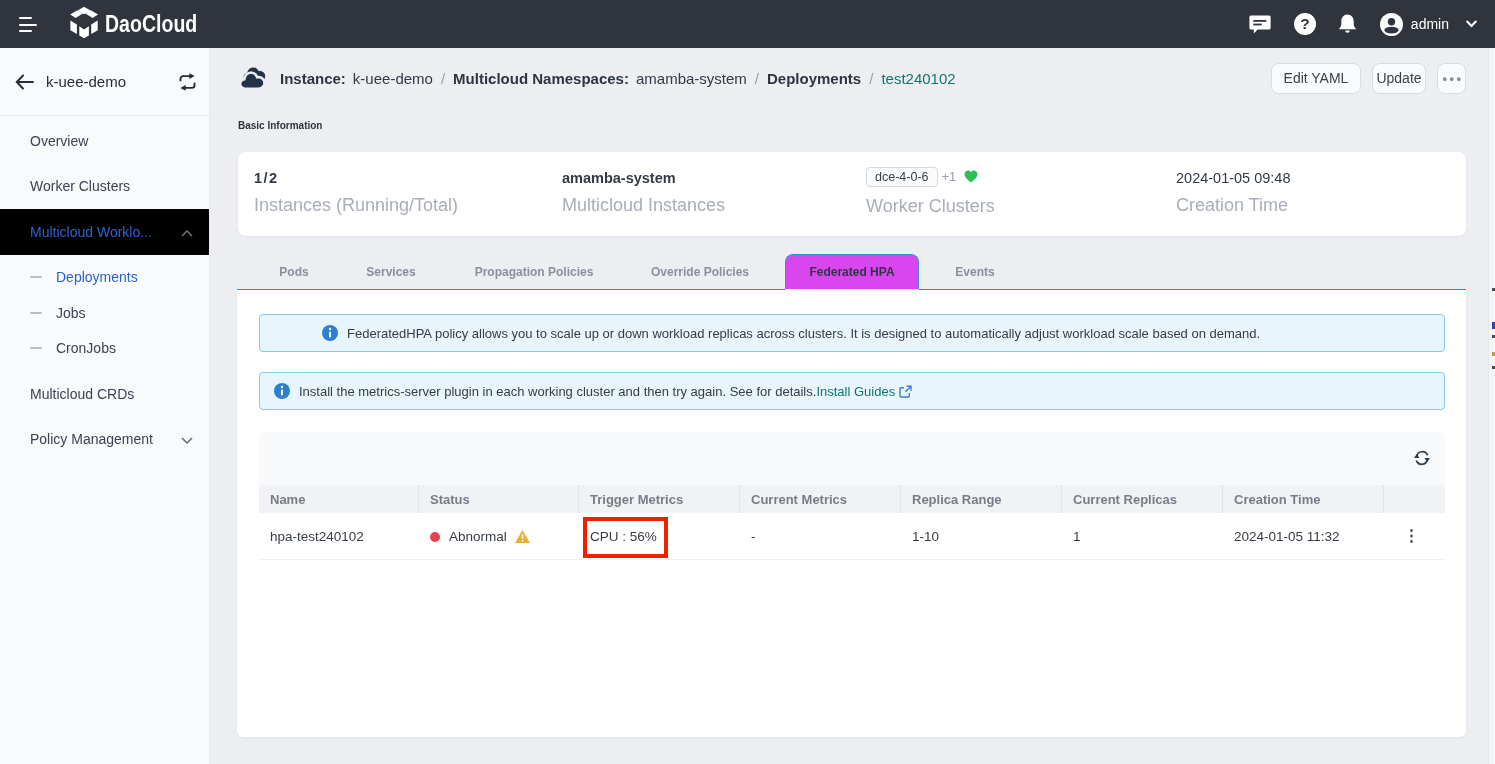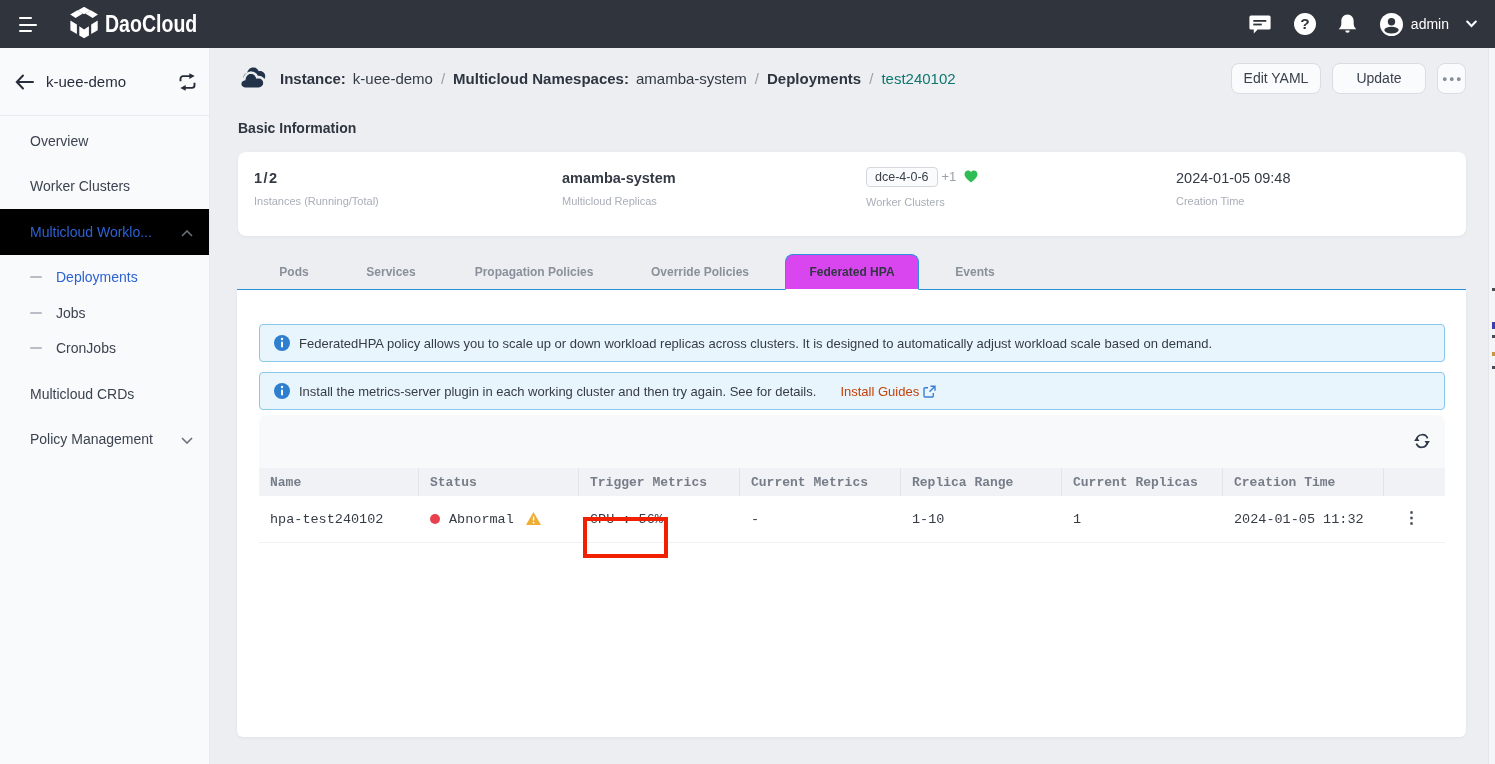--- a/index.html
+++ b/index.html
@@ -35,42 +35,42 @@
 
 .main { position:absolute; left:210px; top:48px; width:1285px; height:716px; background:#eceef2; }
 .crumbrow { position:absolute; left:28px; top:7px; right:29px; height:46px; display:flex; align-items:center; }
 .crumb { font-size:15px; color:#333a45; display:flex; align-items:flex-start; }
 .crumb b { font-weight:bold; color:#2e3540; }
 .crumb .sep { color:#9aa0ab; margin:0 8px; }
 .crumb .dim { color:#0f766e; }
 .btns { margin-left:auto; display:flex; }
 .btn { height:31px; justify-content:center; background:#fafbfc; border:1px solid #d9dce0; border-radius:8px; font-size:14px; color:#3a414c; display:flex; align-items:center; margin-left:11px; }
 .btn.dots { color:#878d96; font-size:13px; letter-spacing:2.5px; font-weight:bold; padding-left:3px; }
-.h2 { position:absolute; left:28px; top:72px; font-size:14px; font-weight:bold; color:#2e3540; }
+.h2 { position:absolute; left:28px; top:72px; font-size:10px; font-weight:bold; color:#2e3540; }
 .infocard { position:absolute; left:28px; top:104px; width:1228px; height:84px; background:#fff; border-radius:8px; box-shadow:0 1px 3px rgba(40,50,70,.06); }
 .ic-col { position:absolute; top:0; }
 .ic-val { font-size:14.5px; color:#333a45; margin-top:18px; }
-.ic-lab { font-size:11px; color:#a9aeb7; margin-top:9px; }
+.ic-lab { font-size:18px; color:#a9aeb7; margin-top:9px; }
 .tag { display:inline-block; border:1px solid #d4d7db; background:#fafbfc; border-radius:4px; font-size:12.5px; color:#3a414c; padding:2px 8px; }
 
 
 .card { position:absolute; left:27px; top:199px; width:1229px; height:490px; }
 .cardbody { position:absolute; left:0; top:43px; width:1229px; height:447px; background:#fff; border-radius:0 0 6px 6px; box-shadow:0 1px 3px rgba(40,50,70,.06); }
 .tabs { position:absolute; z-index:2; left:0; top:7px; width:100%; height:36px; border-bottom:1px solid #2a93da; display:flex; padding-left:22px; }
 .tab { font-size:12px; font-weight:bold; color:#8a909b; display:flex; align-items:center; justify-content:center; }
 .tab.act { border:1px solid #2a93da; border-bottom:1px solid #fff; border-radius:8px 8px 0 0; color:#303741; background:#d946ef; margin-bottom:-1px; }
 .alert { position:absolute; left:22px; z-index:2; width:1186px; height:38px; background:#e9f5fc; border:1px solid #88c8ea; border-radius:4px; display:flex; align-items:center; font-size:13px; color:#363c45; }
 .alert .txt { margin-left:9px; }
-.a1 { top:77px; }
+.a1 { top:67px;padding-left:48px; }
 .a2 { top:125px; }
 .alert .ico { margin-left:14px; flex:none; display:flex; }
-.link { color:#c2410c;margin-left:24px; }
-
-
-.tblwrap { position:absolute; z-index:2; left:22px; top:168px; width:1186px;font-family:Liberation Mono, monospace; }
+.link { color:#0f766e; }
+
+
+.tblwrap { position:absolute; z-index:2; left:22px; top:185px; width:1186px; }
 .toolbar { height:53px; background:#f8f9fb; border-radius:8px 8px 0 0; position:relative; }
 .toolbar .refresh { position:absolute; right:15px; top:18px; }
 .thead { height:28px; background:#f1f2f5; display:flex; align-items:center; }
 .th { font-size:13px; font-weight:bold; color:#767d89; padding-left:11px; border-right:1px solid #e2e4e8; height:100%; display:flex; align-items:center; }
 .th:last-child { border-right:none; }
 .trow { height:47px; background:#fff; display:flex; align-items:center; border-bottom:1px solid #eff1f3; }
 .td { font-size:13.5px; color:#363c45; padding-left:11px; }
 .c1{width:160px;} .c2{width:160px;} .c3{width:161px;} .c4{width:161px;} .c5{width:161px;} .c6{width:161px;} .c7{width:161px;} .c8{flex:1;}
 .dot { display:inline-block; width:10px; height:10px; border-radius:50%; background:#e8414d; vertical-align:-1px; margin-right:9px; }
 .redbox { position:absolute; z-index:3; left:346px; top:270px; width:85px; height:41px; border:4px solid #f12000; }
@@ -87,33 +87,33 @@
   <div class="crumbrow">
     <svg width="32" height="28" viewBox="0 0 32 28" style="margin-right:10px;margin-top:2px">
       <g fill="#223349">
         <path d="M14.5 2.2 c2.8 0 5.2 1.7 6.2 4.1 c.4 -.1 .8 -.2 1.3 -.2 c2.9 0 5.2 2.3 5.2 5.1 c0 2.8 -2.3 5.1 -5.2 5.1 l-12.2 0 c-2.4 0 -4.3 -1.9 -4.3 -4.2 c0 -2.1 1.6 -3.9 3.7 -4.2 c.5 -3.3 3.3 -5.7 6.6 -5.7 z"></path>
         <path d="M12.3 7.5 c3.2 0 5.9 2 6.9 4.8 c.5 -.1 1 -.2 1.5 -.2 c3.2 0 5.8 2.6 5.8 5.8 c0 3.2 -2.6 5.8 -5.8 5.8 l-13.7 0 c-2.7 0 -4.9 -2.2 -4.9 -4.8 c0 -2.4 1.8 -4.4 4.2 -4.8 c.6 -3.7 3.7 -6.6 7.4 -6.6 z" stroke="#eceef2" stroke-width="2.6"></path>
       </g>
     </svg>
     <div class="crumb"><b>Instance:</b><span style="width:7px"></span>k-uee-demo<span class="sep">/</span><b>Multicloud Namespaces:</b><span style="width:7px"></span>amamba-system<span class="sep">/</span><b>Deployments</b><span class="sep">/</span><span class="dim">test240102</span></div>
     <div class="btns">
       <div class="btn" style="width:90px">Edit YAML</div>
-      <div class="btn" style="width:94px">Update</div>
+      <div class="btn" style="width:54px">Update</div>
       <div class="btn dots" style="width:29px">•••</div>
     </div>
   </div>
   <div class="h2">Basic Information</div>
   <div class="infocard" style="top:104px">
     <div class="ic-col" style="left:16px">
         <div class="ic-val" style="font-weight:bold">1<span style="margin:0 1.5px">/</span>2</div>
         <div class="ic-lab">Instances (Running/Total)</div>
       </div>
     <div class="ic-col" style="left:324px">
         <div class="ic-val" style="font-weight:bold">amamba-system</div>
-        <div class="ic-lab">Multicloud Replicas</div>
+        <div class="ic-lab">Multicloud Instances</div>
       </div>
     <div class="ic-col" style="left:628px">
         <div class="ic-val" style="margin-top:15px"><span class="tag">dce-4-0-6</span> <span style="color:#9aa0ab;font-size:13px">+1</span> <svg width="14" height="13" viewBox="0 0 14 13" style="vertical-align:-2px;margin-left:4px">
             <path fill="#2fbd55" d="M7 12.5 C3 9.5 .5 7 .5 4.3 C.5 2.2 2.1 .6 4.1 .6 C5.3 .6 6.4 1.2 7 2.1 C7.6 1.2 8.7 .6 9.9 .6 C11.9 .6 13.5 2.2 13.5 4.3 C13.5 7 11 9.5 7 12.5Z"></path>
           </svg></div>
         <div class="ic-lab">Worker Clusters</div>
       </div>
     <div class="ic-col" style="left:938px">
         <div class="ic-val">2024-01-05 09:48</div>
         <div class="ic-lab">Creation Time</div>

